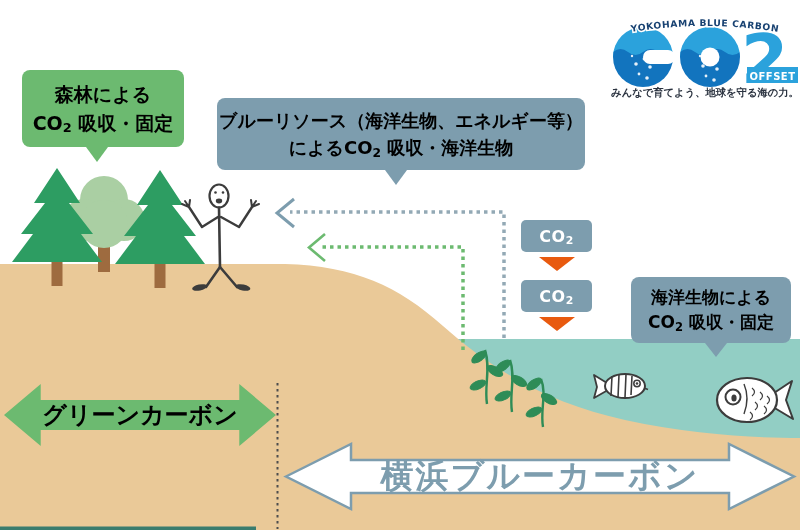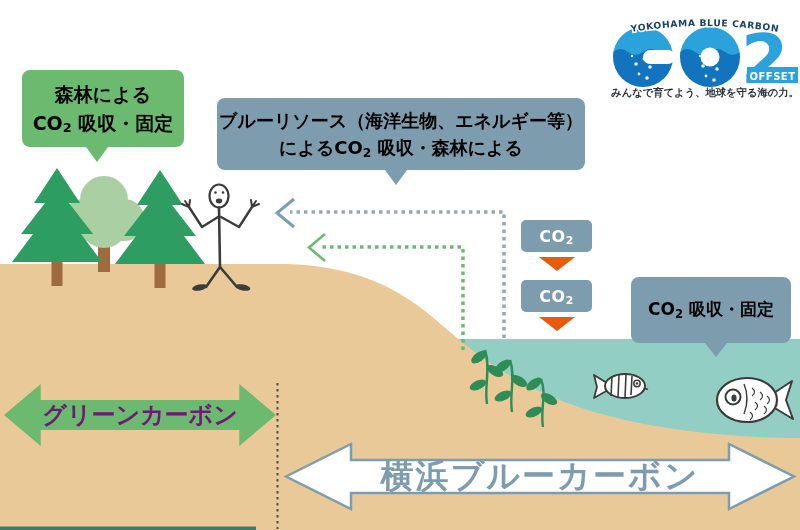--- a/index.html
+++ b/index.html
@@ -33,21 +33,21 @@
   .sub2{font-size:0.68em;position:relative;top:0.22em;}
   .tri-orange{position:absolute;left:539px;width:0;height:0;
     border-left:18px solid transparent;border-right:18px solid transparent;
     border-top:14px solid #e85a0f;}
   #tri-upper{top:257px;} #tri-lower{top:317px;}
   
   #green-arrow{
     position:absolute;left:4px;top:384px;width:272px;height:62px;background:#6cba70;
     clip-path:polygon(0 50%,13.5% 0,13.5% 26%,86.5% 26%,86.5% 0,100% 50%,86.5% 100%,86.5% 74%,13.5% 74%,13.5% 100%);
     display:flex;align-items:center;justify-content:center;
-    color:#701a75;font-weight:bold;font-size:24px;white-space:nowrap;font-family:Liberation Mono, monospace;
+    color:#000000;font-weight:bold;font-size:24px;white-space:nowrap;font-family:Liberation Mono, monospace;
   }
   
   #blue-arrow{position:absolute;left:283px;top:441px;width:514px;height:71px;}
   #blue-arrow .label{
     position:absolute;left:0;top:0;width:100%;height:100%;
     display:flex;align-items:center;justify-content:center;
     color:#7d9dae;font-weight:bold;font-size:33px;letter-spacing:2px;white-space:nowrap;
   }
   
   #logo{position:absolute;left:610px;top:4px;}
@@ -151,25 +151,26 @@
   </svg>
 
   <div class="bubble bubble-green" id="bubble-forest">
     <div class="line">森林による</div>
     <div class="line"><span>CO</span><span class="sub2">2</span><span> 吸収・固定</span></div>
     <div class="tail tail-green" style="left:64px;"></div>
   </div>
 
   <div class="bubble bubble-slate" id="bubble-blue-resource">
     <div class="line">ブルーリソース（海洋生物、エネルギー等）</div>
-    <div class="line"><span>によるCO</span><span class="sub2">2</span><span> 吸収・森林による</span></div>
+    <div class="line"><span>によるCO</span><span class="sub2">2</span><span> 吸収・海洋生物</span></div>
     <div class="tail tail-slate" style="left:168px;"></div>
   </div>
 
   <div class="bubble bubble-slate" id="bubble-marine">
+    <div class="line">海洋生物による</div>
     <div class="line"><span>CO</span><span class="sub2">2</span><span> 吸収・固定</span></div>
     <div class="tail tail-slate" style="left:74px;border-top-width:14px;"></div>
   </div>
 
   <div class="co2box" id="co2-upper">
       <span><span>CO</span><span class="sub2">2</span></span>
     </div>
   <div class="tri-orange" id="tri-upper"></div>
   <div class="co2box" id="co2-lower">
       <span><span>CO</span><span class="sub2">2</span></span>

